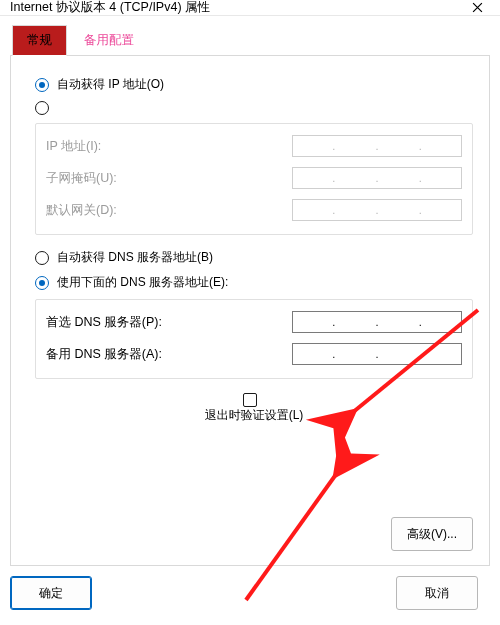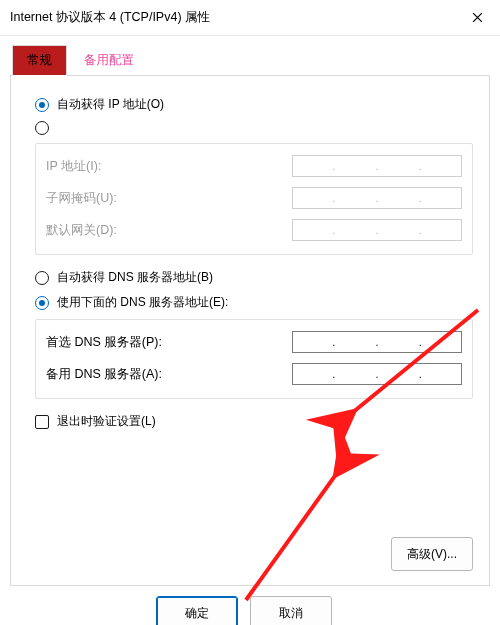--- a/index.html
+++ b/index.html
@@ -10,21 +10,21 @@
     background: #fff;
     color: #000;
     width: 500px;
     height: 625px;
     overflow: hidden;
     position: relative;
   }
 
   
   .titlebar {
-    height: 36px;
+    height: 16px;
     display: flex;
     align-items: center;
     padding: 0 2px 0 10px;
     font-size: 12.5px;
     border-bottom: 1px solid #e8e8e8;
   }
   .titlebar .title { flex: 1; }
   .titlebar .close {
     width: 42px;
     height: 30px;
@@ -146,20 +146,21 @@
   .ipbox .oct {
     width: 30px;
     text-align: center;
   }
 
   .check-row {
     display: flex;
     align-items: center;
     margin-top: 14px;
     padding-left: 8px;
+    flex-direction: column;
   }
   .check {
     width: 14px; height: 14px;
     border: 1px solid #1a1a1a;
     border-radius: 2px;
     margin-right: 8px;
     background: #fff;
   }
 
   .advanced-wrap {
@@ -180,21 +181,21 @@
     align-items: center;
     justify-content: center;
   }
   .btn.primary {
     border-color: #0067c0;
     box-shadow: inset 0 0 0 1px #0067c0;
   }
 
   .footer {
     display: flex;
-    justify-content: center;
+    justify-content: space-between;
     gap: 12px;
     padding: 10px 12px 0 0;
   }
 
   
   .arrows {
     position: absolute;
     left: 0; top: 0;
     width: 500px; height: 625px;
     pointer-events: none;

